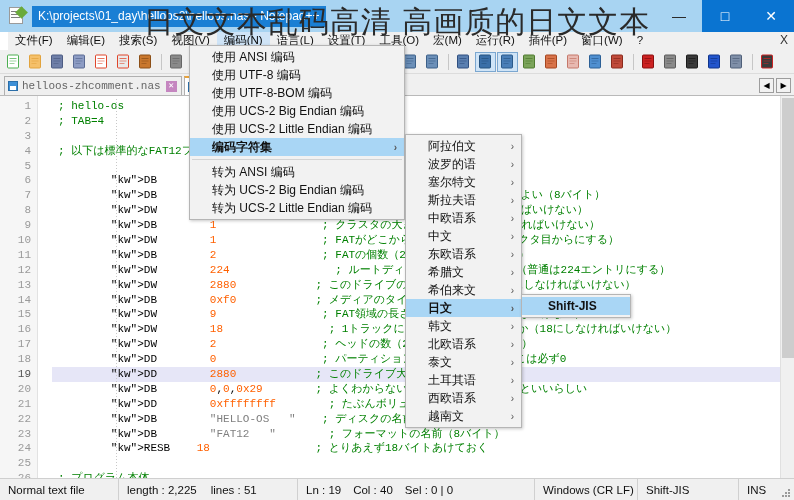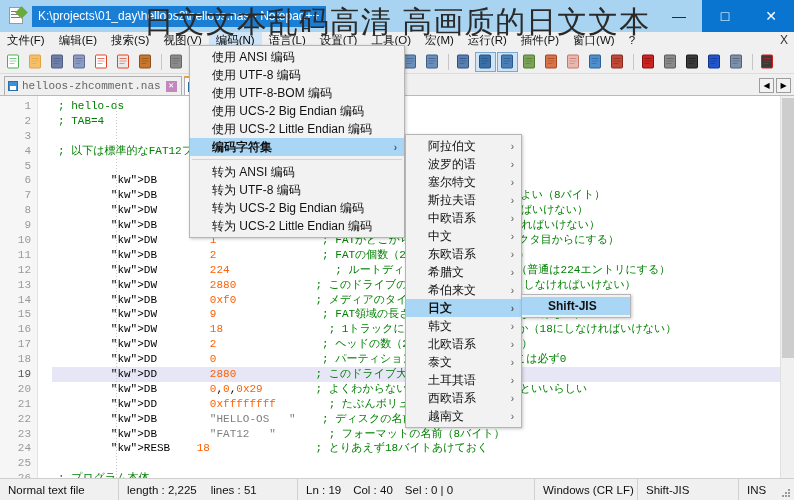--- a/index.html
+++ b/index.html
@@ -38,21 +38,21 @@
     width:46px;height:32px;display:flex;align-items:center;justify-content:center;
     color:#ffffff;font-size:14px;
   }
   .winbtn.min{ background:#a8d4f2; color:#2b2b2b;}
   .winbtn.max{ background:#0a74d1; }
   .winbtn.close{ background:#0a74d1; }
 
   
   #menubar{
     height:18px;background:#f0f0f0;display:flex;align-items:center;
-    border-bottom:1px solid #f0f0f0;position:relative;
+    border-bottom:1px solid #f0f0f0;position:relative;margin-left:8px;
   }
   .menuitem{
     font-size:11.5px;color:#111;padding:1px 7px 2px 7px;line-height:15px;
     white-space:nowrap;
   }
   .menuitem.active{ background:#cfe4f7; color:#000; }
   #menubar-x{ position:absolute;right:6px;top:1px;font-size:12px;color:#333; }
 
   
   #toolbar{
@@ -596,23 +596,20 @@
     </div>
     <div class="mi hl">
       <span>编码字符集</span>
       <span class="arr">›</span>
     </div>
     <div class="msep"></div>
     <div class="mi">
       <span>转为 ANSI 编码</span>
     </div>
     <div class="mi">
-      <span>转为 UTF-8 编码</span>
-    </div>
-    <div class="mi">
       <span>转为 UCS-2 Big Endian 编码</span>
     </div>
     <div class="mi">
       <span>转为 UCS-2 Little Endian 编码</span>
     </div>
   </div>
 <div class="menu" id="menu-charset">
     <div class="mi">
       <span>阿拉伯文</span>
       <span class="arr">›</span>

